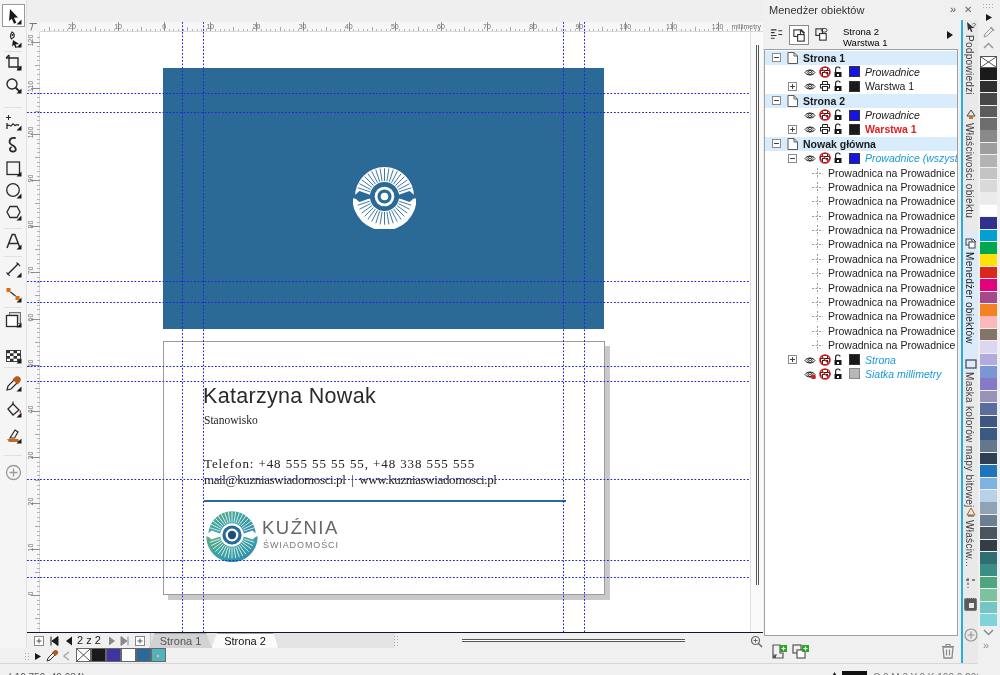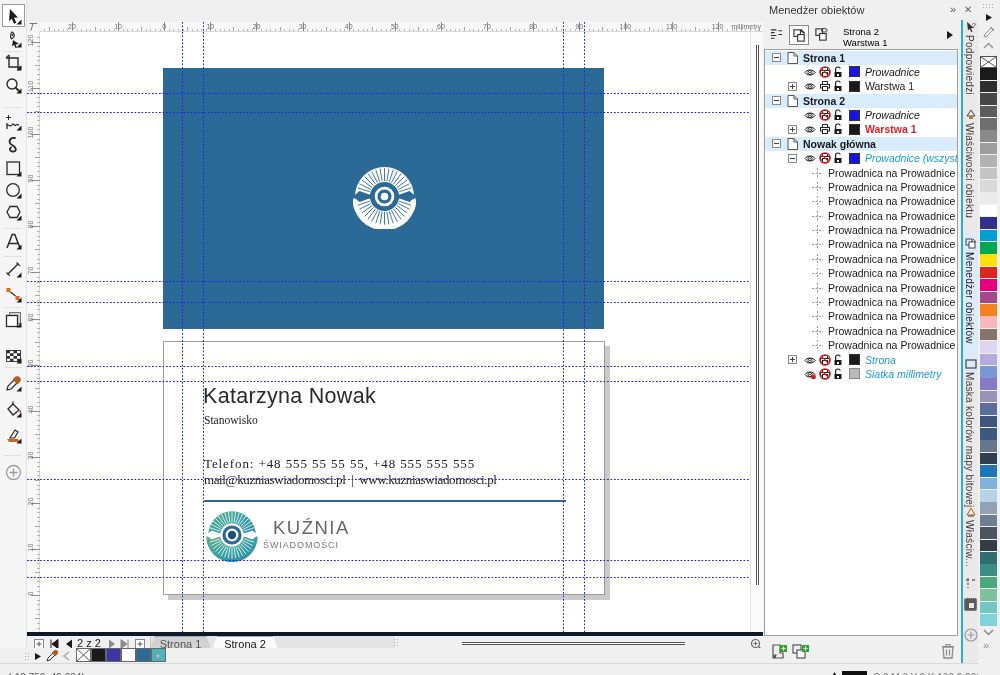--- a/index.html
+++ b/index.html
@@ -20,25 +20,25 @@
 #bluerect { position:absolute; left:123px; top:36px; width:441px; height:261px; background:#2b6a97; }
 #pageshadow { position:absolute; left:128px; top:314px; width:442px; height:254px; background:#c9c9c9; }
 #page { position:absolute; left:123px; top:309px; width:442px; height:254px; background:#ffffff; border:1px solid #9c9c9c; }
 .gv { position:absolute; top:0; width:1px; height:600px; background-image:linear-gradient(to bottom,#2323dd 60%,rgba(0,0,0,0) 60%); background-size:1px 3.5px; }
 .gh { position:absolute; left:0; width:710px; height:1px; background-image:linear-gradient(to right,#2323dd 60%,rgba(0,0,0,0) 60%); background-size:3.5px 1px; }
 #kname { position:absolute; left:163px; top:352px; font-size:21.5px; color:#2a2a2a; letter-spacing:0.3px; }
 #stano { position:absolute; left:164px; top:382px; font-family:"Liberation Serif",serif; font-size:11.5px; color:#222; }
 #telef { position:absolute; left:164px; top:424px; font-family:"Liberation Serif",serif; font-size:13px; color:#222; letter-spacing:0.9px; }
 #mailw { position:absolute; left:164px; top:440px; font-family:"Liberation Serif",serif; font-size:13px; color:#222; letter-spacing:-0.38px; }
 #divline { position:absolute; left:164px; top:468px; width:362px; height:2px; background:#2b6a97; }
-#kuznia { position:absolute; left:233px; top:485px; font-size:18.5px; color:#666; letter-spacing:1.5px; }
+#kuznia { position:absolute; left:222px; top:485px; font-size:18.5px; color:#666; letter-spacing:1.5px; }
 #swiado { position:absolute; left:223px; top:508px; font-size:9px; color:#777; letter-spacing:0.9px; }
 #vscroll { left:750px; top:32px; width:13px; height:600px; background:#fafafa; border-left:1px solid #e0e0e0; }
 #vthumb { position:absolute; left:5px; top:13px; width:3px; height:540px; border-left:1px solid #555; border-right:1px solid #555; background:#fff; }
-#bottombar { left:27px; top:632px; width:736px; height:16px; background:#f0f0f0; border-top:4px solid #0f172a; }
+#bottombar { left:27px; top:632px; width:736px; height:16px; background:#f0f0f0; border-top:1px solid #0f172a; }
 #hthumb { position:absolute; left:435px; top:6px; width:223px; height:3px; border-top:1px solid #555; border-bottom:1px solid #555; background:#fff; }
 #docpal { left:0; top:648px; width:763px; height:15px; background:#f0f0f0; }
 .dswatch { position:absolute; top:0px; width:15px; height:14px; border:1px solid #666; }
 #statusbar { left:0; top:663px; width:1000px; height:12px; background:#f0f0f0; border-top:1px solid #d8d8d8; }
 #docker { left:763px; top:0; width:200px; height:663px; background:#f0f0f0; font-size:11px; }
 #dtitle { position:absolute; left:0; top:0; width:215px; height:21px; font-size:11px; color:#333; }
 #dtoolbar { position:absolute; left:0; top:21px; width:198px; height:28px; }
 #dtree { position:absolute; left:1px; top:49px; width:194px; height:587px; background:#fff; border:1px solid #a0a0a0; overflow:hidden; }
 .trow { position:absolute; left:0; width:192px; height:14px; font-size:10.5px; line-height:14px; color:#1a1a1a; white-space:nowrap; }
 .thead { background:#d9ecfb; font-weight:bold; }
@@ -93,21 +93,21 @@
         <path d="M14.7 -4.8 L26.8 -8.7" stroke="#2b6a97" stroke-width="0.9"></path>
 <path d="M -30 -1.3 L -25 -5.5 L -11 -0.6 L -11 0.6 L -25 5.5 L -30 1.3 Z" fill="#2b6a97"></path>
 <path d="M 30 -1.3 L 25 -5.5 L 11 -0.6 L 11 0.6 L 25 5.5 L 30 1.3 Z" fill="#2b6a97"></path>
 <circle cx="0" cy="0" r="14.6" fill="#2b6a97"></circle>
 <circle cx="0" cy="0" r="9.8" fill="#ffffff"></circle>
 <circle cx="0" cy="0" r="7" fill="#2b6a97"></circle>
 <circle cx="0" cy="0" r="3.8" fill="#ffffff"></circle>
 </svg>
     <div id="kname">Katarzyna Nowak</div>
     <div id="stano">Stanowisko</div>
-    <div id="telef">Telefon: +48 555 55 55 55, +48 555 555 555</div>
+    <div id="telef">Telefon: +48 555 55 55 55, +48 338 555 555</div>
     <div id="mailw">mail@kuzniaswiadomosci.pl&nbsp; |&nbsp; www.kuzniaswiadomosci.pl</div>
     <div id="divline"></div>
     <svg class="abs" style="left:166px;top:477px" width="52" height="53" viewBox="-26 -26 52 53">
 <defs>
           <linearGradient id="eg" x1="0" y1="0" x2="1" y2="1">
 <stop offset="0" stop-color="#5fae7d"></stop>
             <stop offset="0.45" stop-color="#3ba4a4"></stop>
             <stop offset="1" stop-color="#2f86ae"></stop>
 </linearGradient>
         </defs>

